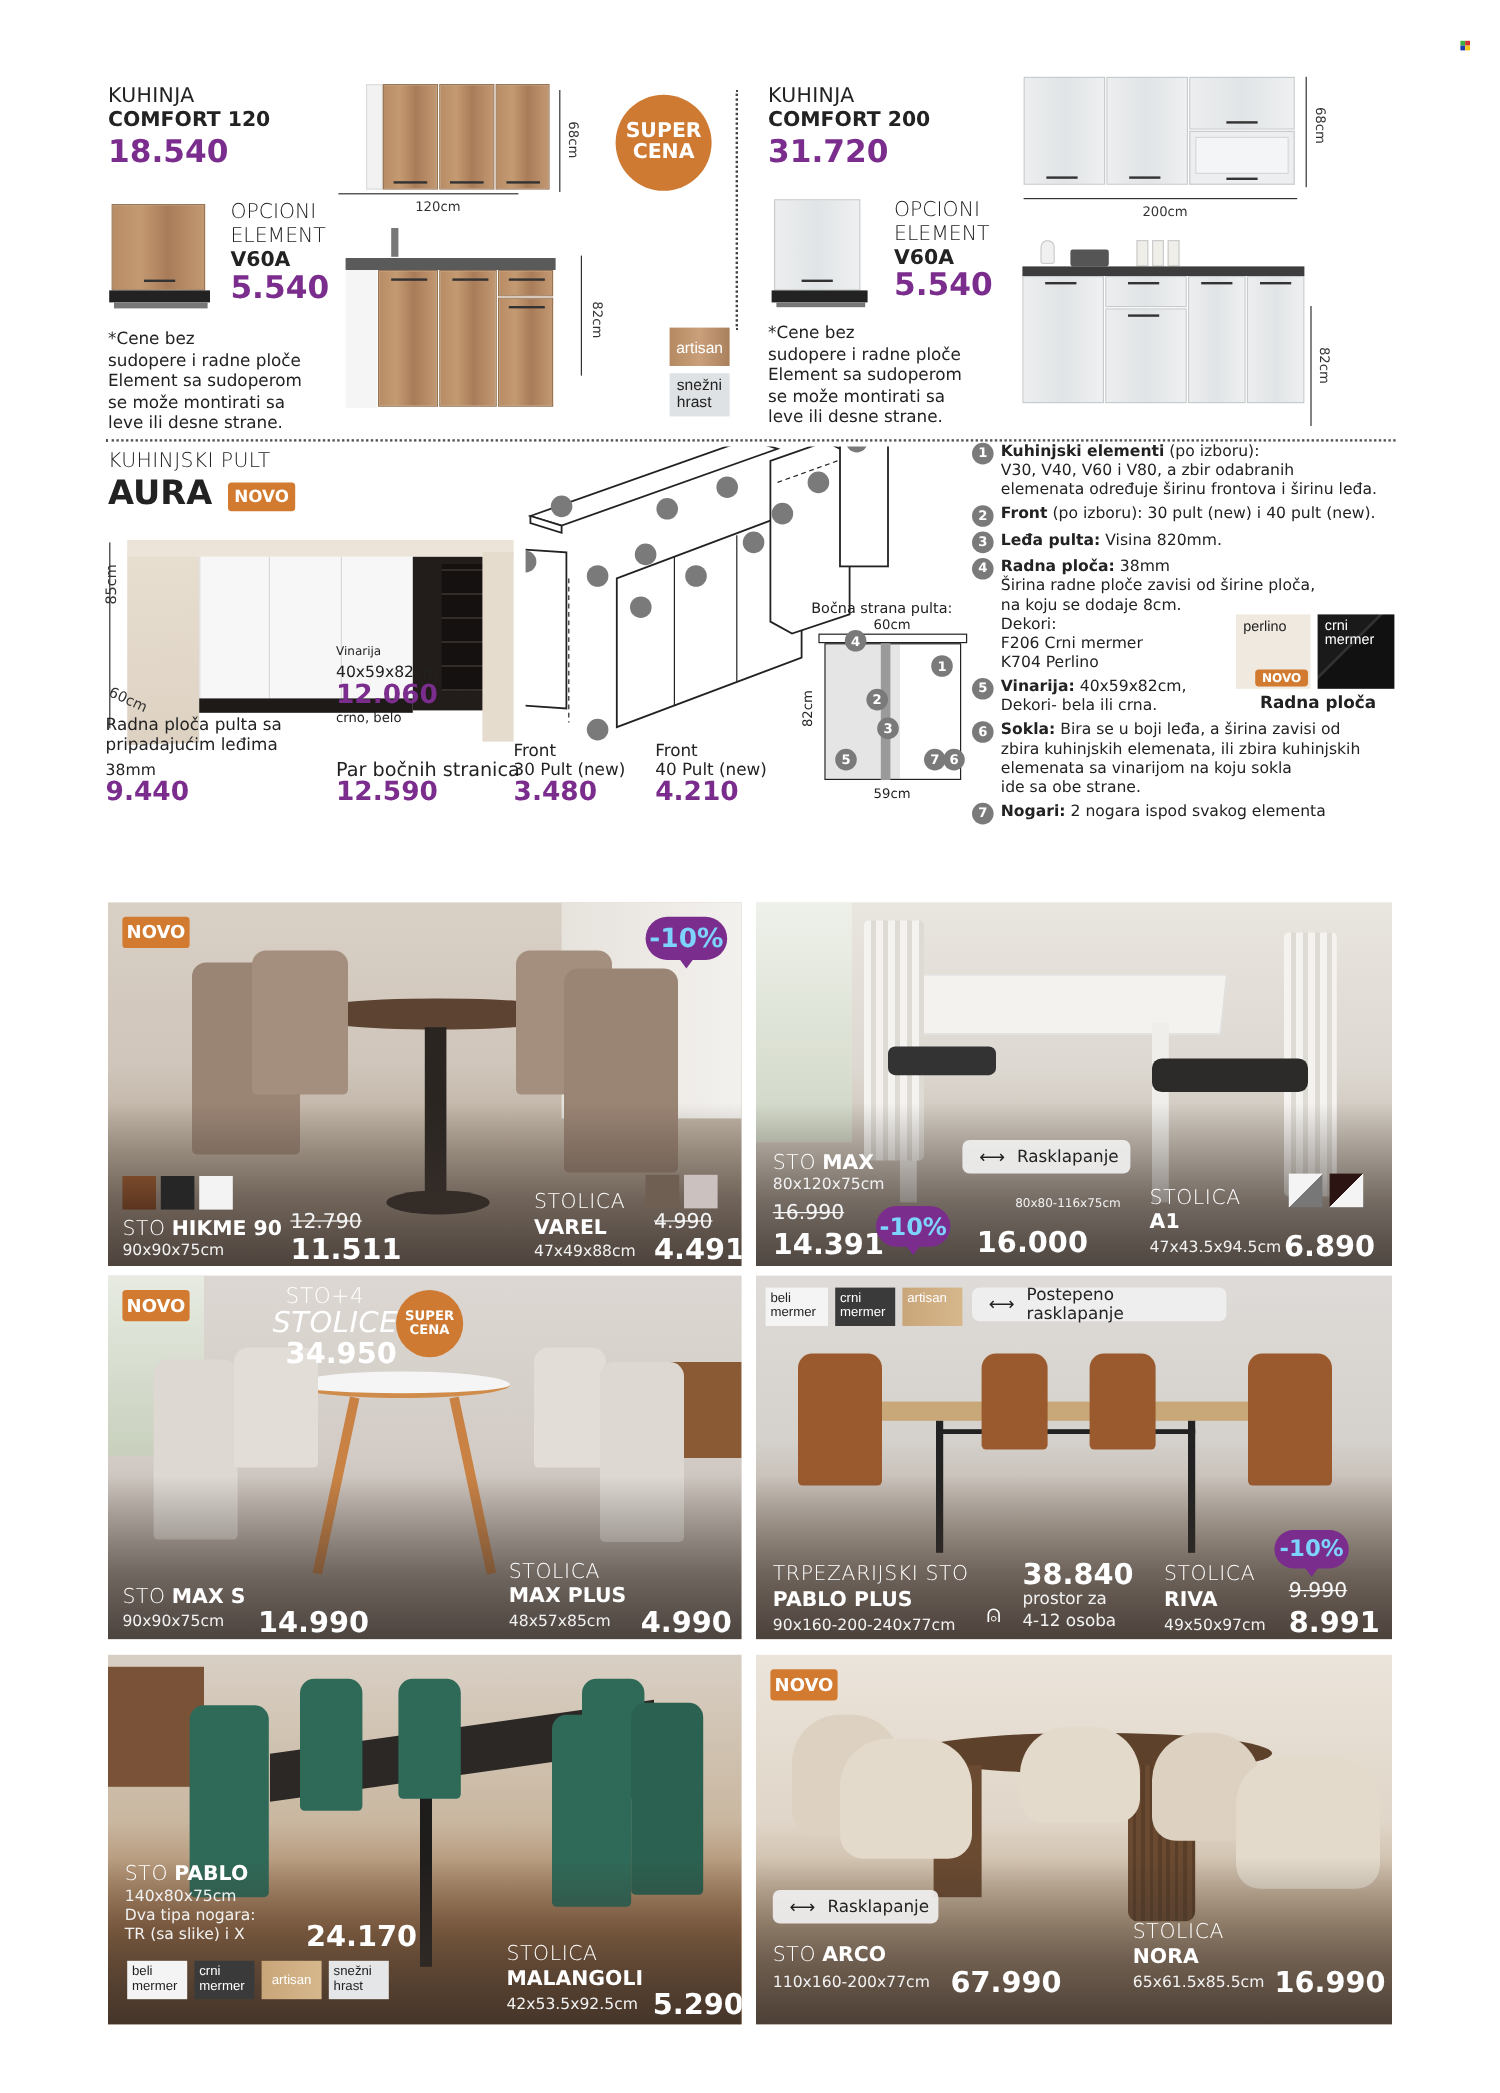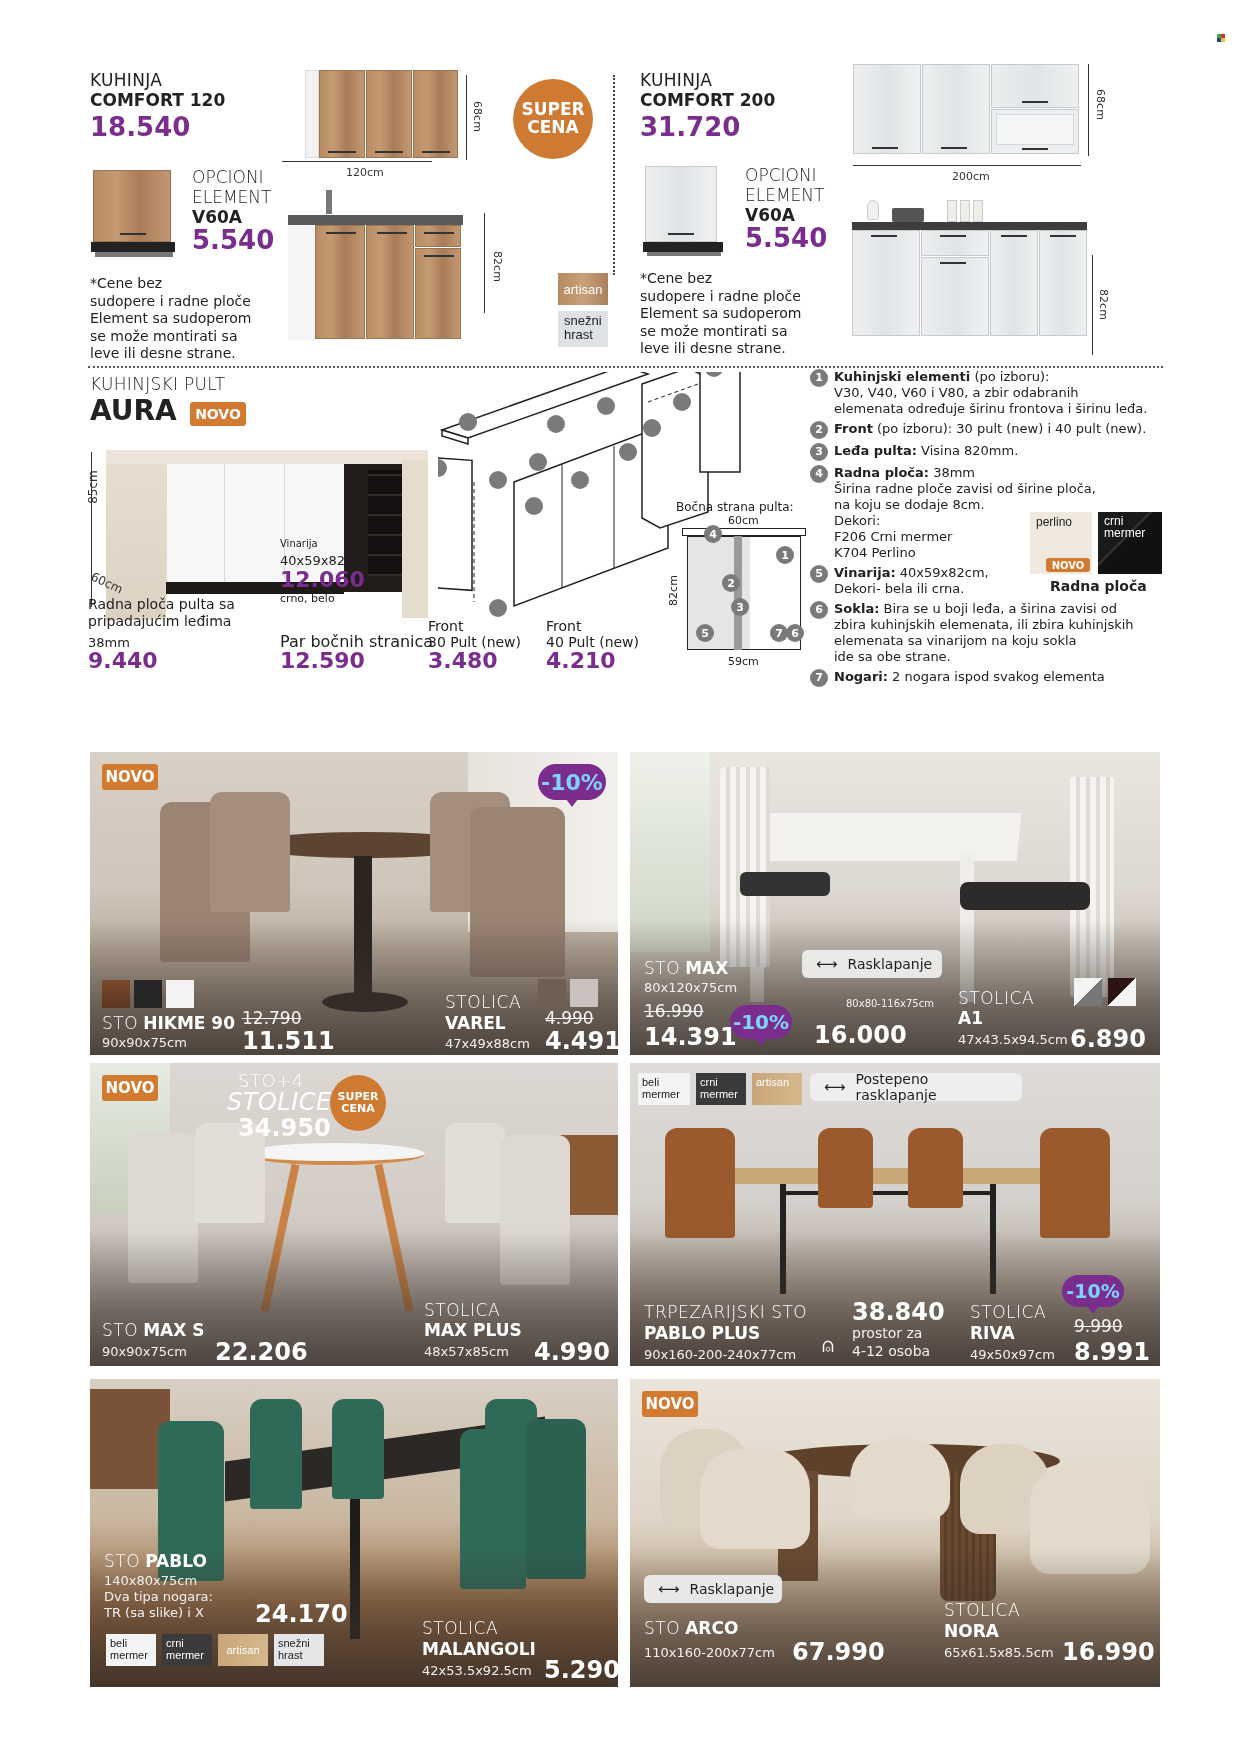--- a/index.html
+++ b/index.html
@@ -431,21 +431,21 @@
   <div class="p-text p-price" style="left:148px;top:52px;">34.950</div>
   <div class="super-cena" style="position:absolute;left:240px;top:12px;width:56px;height:56px;font-size:11px;">
     <span>SUPER</span>
     <span>CENA</span>
   </div>
   <div class="p-text" style="left:12px;top:258px;">
     <span class="p-title-light">STO</span>
     <span class="p-title-bold">MAX S</span>
   </div>
   <div class="p-text p-dim" style="left:12px;top:281px;">90x90x75cm</div>
-  <div class="p-text p-price" style="left:125px;top:276px;">22.206</div>
+  <div class="p-text p-price" style="left:125px;top:276px;">14.990</div>
   <div class="p-text p-title-light" style="left:334px;top:238px;">STOLICA</div>
   <div class="p-text p-title-bold" style="left:334px;top:258px;">MAX PLUS</div>
   <div class="p-text p-dim" style="left:334px;top:281px;">48x57x85cm</div>
   <div class="p-text p-price" style="left:444px;top:276px;">4.990</div>
 </div>
 
 <div class="panel" style="left:630px;top:1063px;width:530px;height:303px;background:linear-gradient(180deg,#dedbd8 0%,#d5d1cc 45%,#b9aea2 70%,#98897b 100%);">
   <div style="position:absolute;left:80px;top:105px;width:370px;height:16px;background:#c8a878;"></div>
   <div style="position:absolute;left:150px;top:121px;width:6px;height:110px;background:#222;"></div>
   <div style="position:absolute;left:360px;top:121px;width:6px;height:110px;background:#222;"></div>

